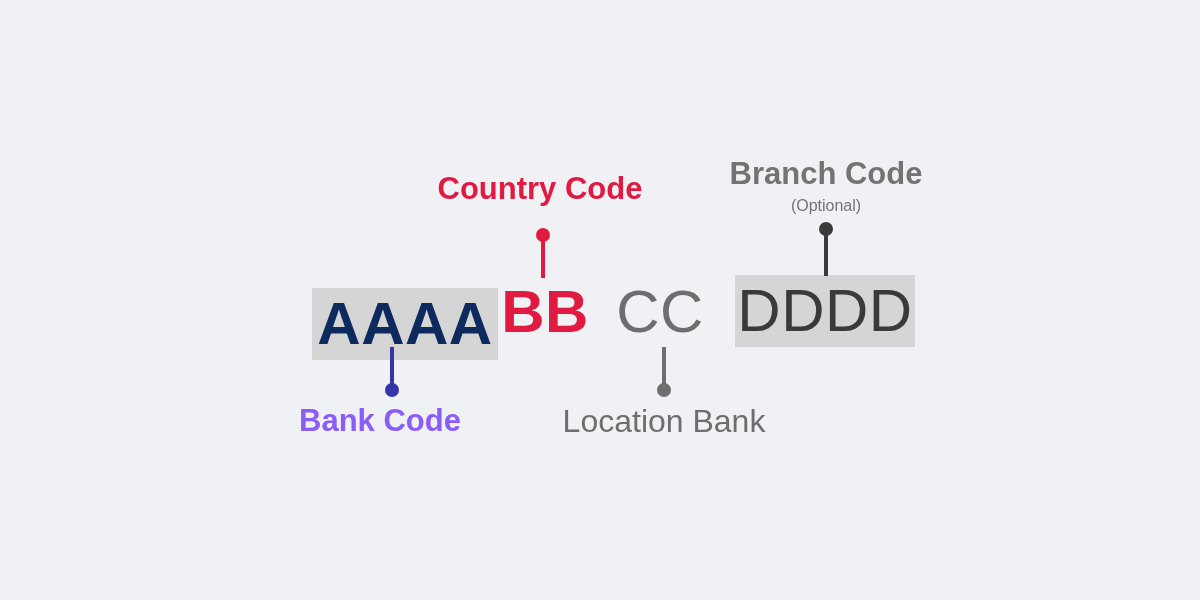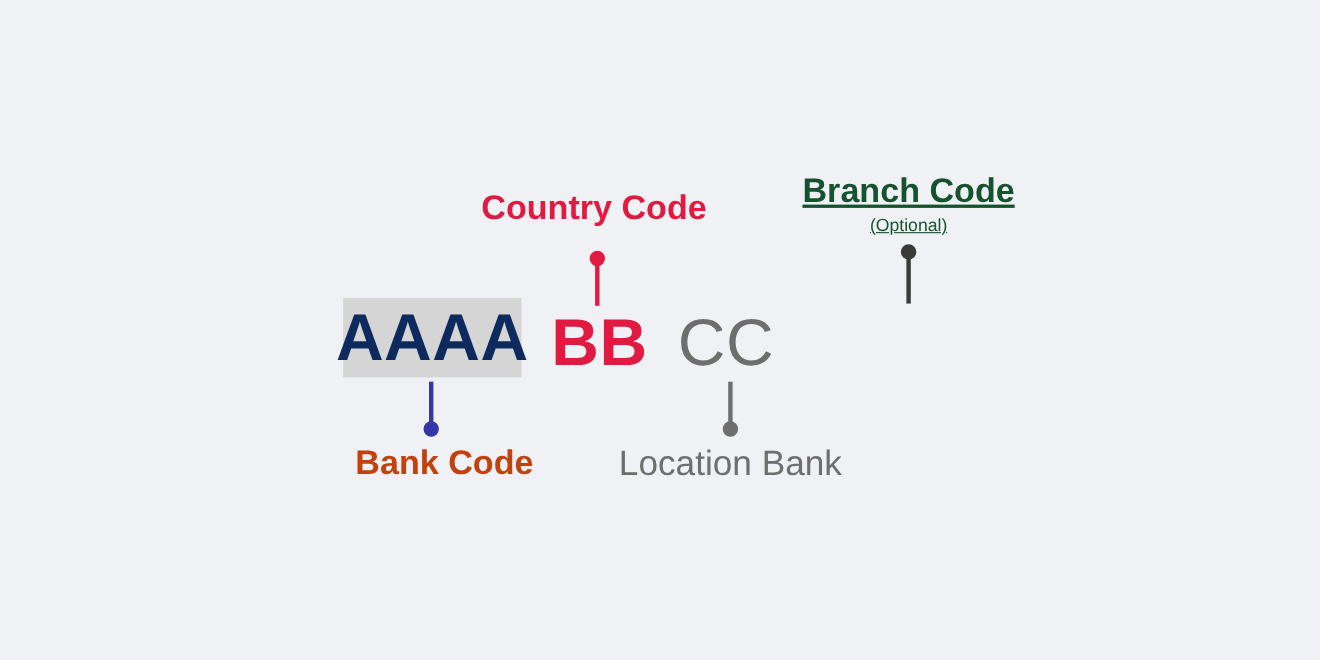--- a/index.html
+++ b/index.html
@@ -46,22 +46,22 @@
   }
 
   
   .segment.boxed {
     background: #D5D5D5;
   }
 
   
   #seg-bank {
     left: 312px;
-    top: 3px;
-    width: 162px;
+    top: 20px;
+    width: 186px;
   }
   #seg-bank .glyphs {
     color: #0C2A5E;
     font-weight: bold;
   }
 
   #seg-country {
     left: 500px;
     top: 8px;
     width: 90px;
@@ -114,29 +114,28 @@
     left: 380px;
     top: 170px;
     width: 320px;
     color: #E01A41;
   }
 
   #label-branch {
     left: 686px;
     top: 155px;
     width: 280px;
-    color: #14532d;
-    text-decoration: underline;
+    color: #737373;
   }
 
   #label-bank {
-    left: 284px;
+    left: 260px;
     top: 402px;
     width: 240px;
-    color: #c2410c;
+    color: #8b5cf6;
   }
 
   #label-location {
     left: 522px;
     top: 402px;
     width: 284px;
     color: #6E6E6E;
   }
   #label-location .label-title {
     font-weight: normal;
@@ -237,20 +236,23 @@
     </div>
 
     <div class="segment" id="seg-location">
       <span class="glyphs">CC</span>
     </div>
 
     <div class="segment" id="seg-country">
       <span class="glyphs">BB</span>
     </div>
 
+    <div class="segment boxed" id="seg-branch">
+      <span class="glyphs">DDDD</span>
+    </div>
 
   </div>
 
   <div class="label" id="label-country">
     <span class="label-title">Country Code</span>
   </div>
 
   <div class="label" id="label-branch">
     <span class="label-title">Branch Code</span>
     <span class="label-sub">(Optional)</span>

